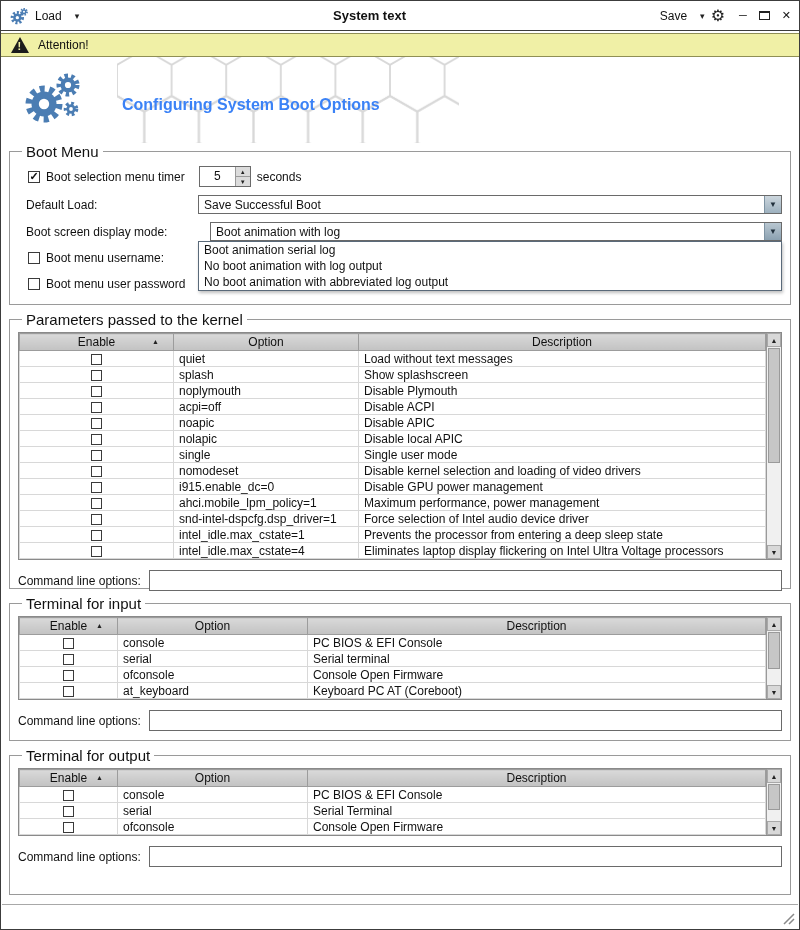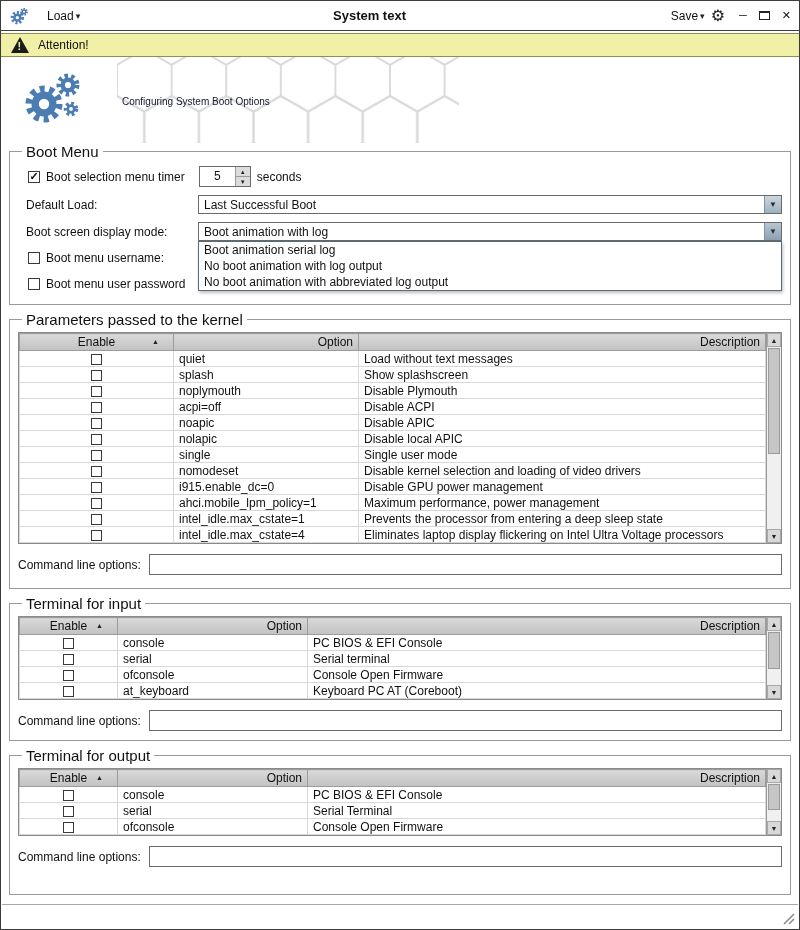--- a/index.html
+++ b/index.html
@@ -3,51 +3,51 @@
 <meta charset="utf-8">
 <style>
   * { box-sizing: border-box; margin: 0; padding: 0; }
   html,body { background:#fff; }
   body { font-family:"Liberation Sans", sans-serif; font-size:12px; color:#111; }
 
   .window { width:800px; height:930px; background:#fff; border:1px solid #3c3c3c; position:relative; overflow:hidden; }
 
   
   .titlebar { height:30px; display:flex; align-items:center; padding:0 8px; border-bottom:1px solid #3c3c3c; gap:6px; background:#fff; }
-  .menu-group { display:flex; align-items:center; gap:2px; margin-left:12px; cursor:default; }
+  .menu-group { display:flex; align-items:center; gap:13px; cursor:default; }
   .menu-arrow { font-size:9px; color:#222; }
   .tb-title { flex:1; text-align:center; font-weight:bold; font-size:13px; }
   .gear-glyph { font-size:16px; line-height:1; color:#222; }
   .winbtns { display:flex; align-items:center; gap:12px; margin-left:8px; }
   .wb { font-size:11px; line-height:1; cursor:default; }
   .wb-max { width:11px; height:9px; border:1px solid #222; border-top-width:2px; display:inline-block; }
 
   
   .attention { margin-top:2px; height:24px; background:#f0f0a6; border-top:1px solid #8f8f55; border-bottom:1px solid #8f8f55; display:flex; align-items:center; gap:9px; padding:0 10px; }
   .warn-tri { position:relative; width:0; height:0; border-left:9px solid transparent; border-right:9px solid transparent; border-bottom:16px solid #1c1c1c; flex:none; }
   .warn-mark { position:absolute; left:-2.5px; top:3px; color:#f0f0a6; font-weight:bold; font-size:11px; }
 
   
   .header { height:86px; position:relative; overflow:hidden; background:#fff; }
   .logo { position:absolute; left:20px; top:9px; }
   .hexwrap { position:absolute; left:116px; top:0; width:342px; height:86px; }
-  .header-title { position:absolute; left:121px; top:39px; font-weight:normal; font-size:10px; color:#0f172a; }
+  .header-title { position:absolute; left:121px; top:39px; font-weight:bold; font-size:16px; color:#3b82f6; }
 
   
   fieldset { border:1px solid #9a9a9a; margin:0 8px 6px; padding:2px 8px 6px; position:relative; background:#fff; }
   legend { padding:0 4px; margin-left:4px; font-size:15px; }
   .f-bootmenu { height:162px; }
   .f-kernel   { height:278px; }
   .f-tin      { height:146px; }
   .f-tout     { height:148px; }
 
   .row { display:flex; align-items:center; }
   .row-timer { margin-top:4px; gap:6px; padding-left:10px; }
   .row-label { margin-top:8px; padding-left:8px; }
-  .row-display { position:relative; }
+  .row-display { position:relative;gap:12px; }
   .row-check { margin-top:10px; gap:6px; padding-left:10px; }
   .row-check2 { margin-top:12px; }
   .lblw { width:172px; flex:none; }
 
   .cb { width:12px; height:12px; border:1px solid #3a3a3a; background:#fff; display:inline-flex; align-items:center; justify-content:center; flex:none; }
   .cb .chk { font-size:11px; line-height:1; font-weight:bold; color:#111; }
 
   .spin { display:inline-flex; border:1px solid #6a6a6a; height:21px; width:52px; background:#fff; margin-left:8px; }
   .spinval { flex:1; text-align:center; line-height:19px; }
   .spinbtns { width:15px; display:flex; flex-direction:column; border-left:1px solid #9a9a9a; }
@@ -58,21 +58,21 @@
   .combo-val { flex:1; padding:0 5px; white-space:nowrap; overflow:hidden; }
   .combo-btn { width:17px; height:100%; background:linear-gradient(#ccd6dd,#9db1bf); border-left:1px solid #7e93a2; display:flex; align-items:center; justify-content:center; font-size:8px; color:#21303c; flex:none; }
   .combo.open .combo-btn { background:linear-gradient(#b9c7d1,#8ba1b1); }
 
   .droplist { position:absolute; left:180px; right:0; top:100%; background:#fff; border:1px solid #5a6a7a; z-index:20; box-shadow:1px 2px 3px rgba(0,0,0,.25); }
   .drop-item { height:16px; line-height:16px; padding:0 5px; white-space:nowrap; overflow:hidden; }
 
   
   .tablewrap { display:flex; border:1px solid #8a8a8a; margin-top:2px; background:#fff; }
   table { border-collapse:collapse; table-layout:fixed; flex:1; }
-  th { background:linear-gradient(#d9d9d9,#c2c2c2); border:1px solid #9c9c9c; font-weight:normal; height:17px; text-align:right; padding:0 5px; position:relative; white-space:nowrap; font-size:12px; }
+  th { background:linear-gradient(#d9d9d9,#c2c2c2); border:1px solid #9c9c9c; font-weight:normal; height:17px; text-align:center; padding:0 5px; position:relative; white-space:nowrap; font-size:12px; }
   th.th-en { text-align:center; }
   .sort-ic { position:absolute; right:14px; top:4px; font-size:7px; color:#222; }
   td { border:1px solid #d8d8d8; height:16px; padding:0 5px; white-space:nowrap; overflow:hidden; font-size:12px; }
   td.col-en { text-align:center; }
   td .cb { width:11px; height:11px; vertical-align:middle; }
   table.t-kernel col.c1 { width:154px; }  table.t-kernel col.c2 { width:185px; }
   table.t-term   col.c1 { width:98px; }   table.t-term   col.c2 { width:190px; }
 
   .vscroll { width:15px; flex:none; display:flex; flex-direction:column; border-left:1px solid #9a9a9a; background:#f0f0f0; }
   .sbtn { height:14px; background:#d8d8d8; border:1px solid #a8a8a8; display:flex; align-items:center; justify-content:center; font-size:7px; color:#222; }
@@ -166,21 +166,21 @@
           <span class="spb">▲</span>
           <span class="spb">▼</span>
         </span>
       </span>
       <span>seconds</span>
     </div>
 
     <div class="row row-label">
       <span class="lblw">Default Load:</span>
       <div class="combo">
-        <span class="combo-val">Last Successful Boot</span>
+        <span class="combo-val">Save Successful Boot</span>
         <span class="combo-btn">▼</span>
       </div>
     </div>
 
     <div class="row row-label row-display">
       <span class="lblw">Boot screen display mode:</span>
       <div class="combo open">
         <span class="combo-val">Boot animation with log</span>
         <span class="combo-btn">▼</span>
       </div>
@@ -267,20 +267,25 @@
               <td>i915.enable_dc=0</td>
               <td>Disable GPU power management</td>
             </tr>
             <tr>
               <td class="col-en"><span class="cb"></span></td>
               <td>ahci.mobile_lpm_policy=1</td>
               <td>Maximum performance, power management</td>
             </tr>
             <tr>
               <td class="col-en"><span class="cb"></span></td>
+              <td>snd-intel-dspcfg.dsp_driver=1</td>
+              <td>Force selection of Intel audio device driver</td>
+            </tr>
+            <tr>
+              <td class="col-en"><span class="cb"></span></td>
               <td>intel_idle.max_cstate=1</td>
               <td>Prevents the processor from entering a deep sleep state</td>
             </tr>
             <tr>
               <td class="col-en"><span class="cb"></span></td>
               <td>intel_idle.max_cstate=4</td>
               <td>Eliminates laptop display flickering on Intel Ultra Voltage processors</td>
             </tr>
           </tbody>
       </table>

